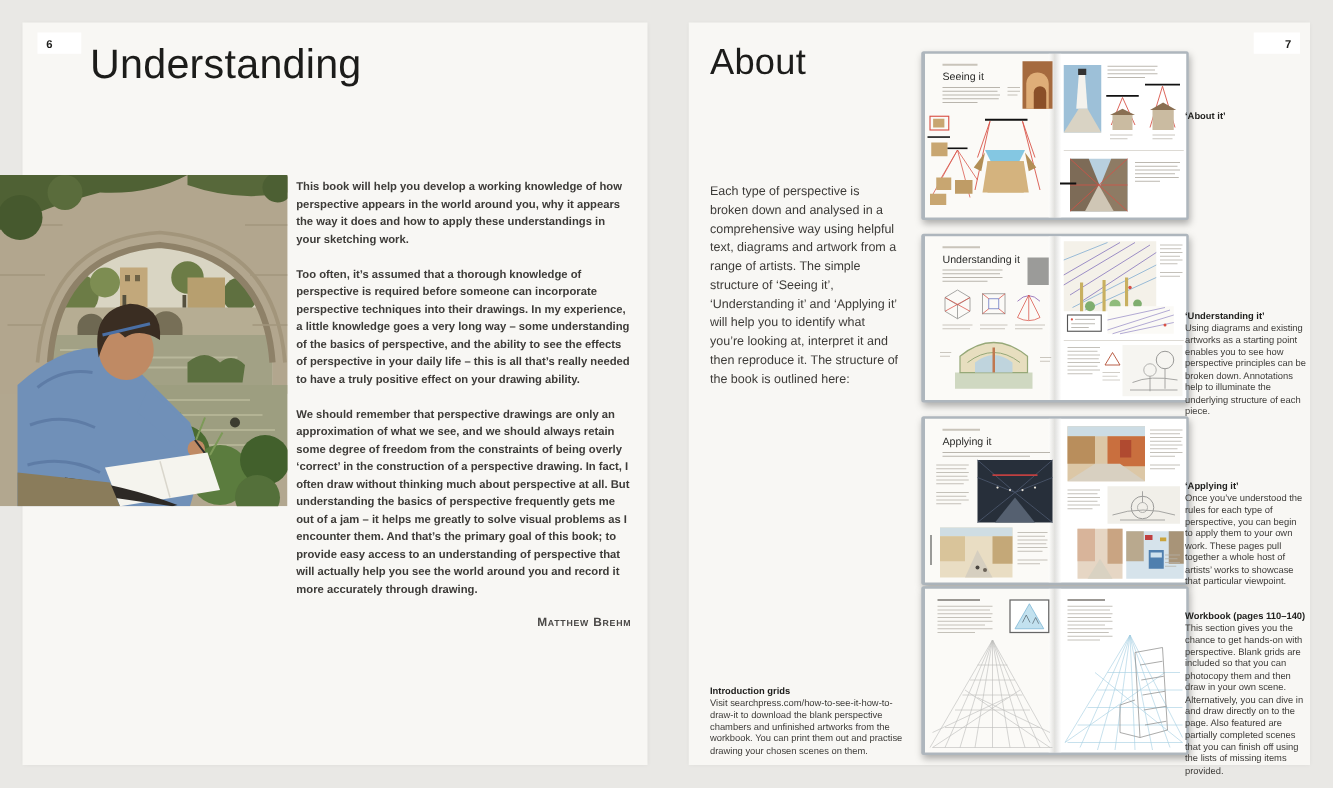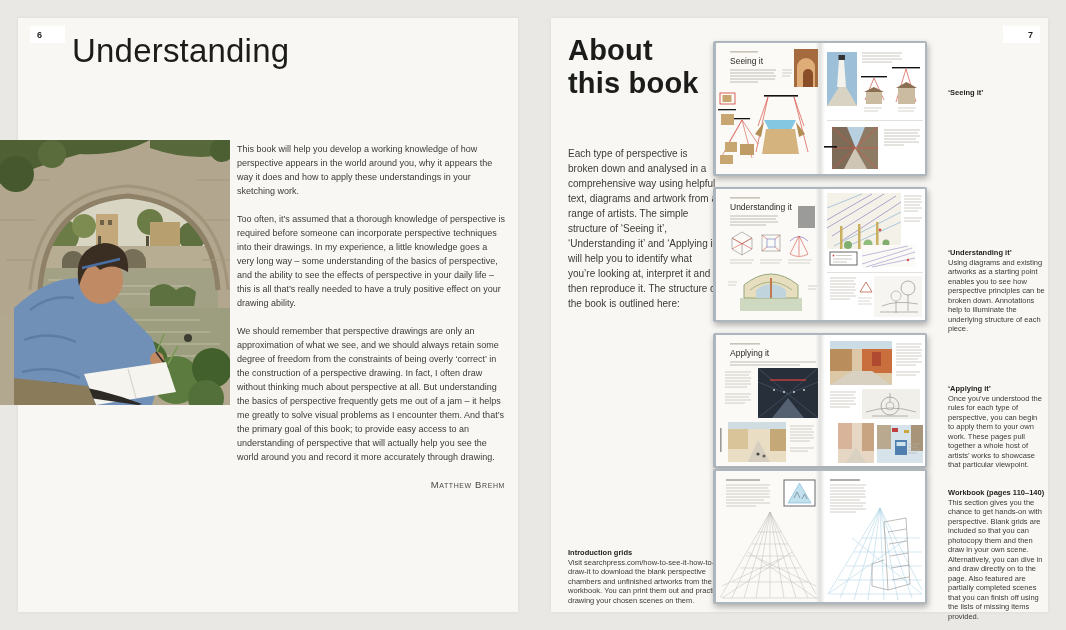--- a/index.html
+++ b/index.html
@@ -26,26 +26,26 @@
   }
   .pagenum-left  { left:12px; top:8px; width:28px; padding-left:7px; }
   .pagenum-right { left:452px; top:8px; width:30px; justify-content:flex-end; padding-right:7px; }
 
   .lp-title {
     position:absolute; left:54px; top:14px;
     font-size:33px; font-weight:400; color:#1c1c1a; letter-spacing:0.2px;
   }
   .rp-title {
     position:absolute; left:17px; top:16px;
-    font-size:29px; font-weight:700; color:#1c1c1a; line-height:33px; letter-spacing:0.2px;
+    font-size:29px; font-weight:400; color:#1c1c1a; line-height:33px; letter-spacing:0.2px;
   }
 
   .lp-body {
     position:absolute; left:219px; top:124px; width:268px;
-    font-size:9px; line-height:14px;
+    font-size:9px; line-height:14px;font-weight:bold;
   }
   .lp-body p { margin:0 0 14px 0; }
   .signature { font-variant:small-caps; font-size:9.5px; letter-spacing:0.6px; color:#4a4846;text-align:right; }
 
   .rp-intro {
     position:absolute; left:17px; top:128px; width:152px;
     font-size:10px; line-height:15px;
   }
   .rp-download {
     position:absolute; left:17px; top:530px; width:158px;
@@ -60,21 +60,21 @@
   .anno-2 { top:230px; }
   .anno-3 { top:366px; }
   .anno-4 { top:470px; }
 
   .photo {
     position:absolute; left:0; top:140px; width:230px; height:265px;
   }
   .photo svg { display:block; }
 
   .thumb {
-    position:absolute; left:161px; width:219px; height:141px;
+    position:absolute; left:185px; width:219px; height:141px;
   }
   .thumb svg { display:block; filter:drop-shadow(1px 3px 3px rgba(0,0,0,0.30)); }
   .t1 { top:22px; } .t2 { top:168px; } .t3 { top:314px; } .t4 { top:450px; }
 
   .thumb text { fill:#2a2a28; }
 </style>
 </head>
 <body>
 
 <div class="spread">
@@ -161,21 +161,20 @@
         <path d="M52 242 Q100 248 142 264 L138 265 L48 252 Z" fill="#2d2925"></path>
         <path d="M14 238 L88 246 L96 265 L14 265 Z" fill="#8a7c5b"></path>
       </g>
     </svg>
   </div>
 
   <div class="page page-right">
     <div class="pagenum pagenum-right">7</div>
     <div class="rp-title">
       <div>About</div>
-      <div>this book</div>
     </div>
 
     <div class="rp-intro">Each type of perspective is broken down and analysed in a comprehensive way using helpful text, diagrams and artwork from a range of artists. The simple structure of ‘Seeing it’, ‘Understanding it’ and ‘Applying it’ will help you to identify what you’re looking at, interpret it and then reproduce it. The structure of the book is outlined here:</div>
 
     <div class="rp-download">
       <b>Introduction grids</b>
       <span>Visit searchpress.com/how-to-see-it-how-to-draw-it to download the blank perspective chambers and unfinished artworks from the workbook. You can print them out and practise drawing your chosen scenes on them.</span>
     </div>
 
     <div class="thumb t1">
@@ -446,21 +445,21 @@
           <g stroke="#8f8f8d" stroke-width="0.6" fill="none">
             <path d="M172 54 L194 50 L198 116 L176 122 Z"></path>
             <path d="M176 64 l18 -3 M177 76 l18 -3 M178 88 l18 -3 M179 100 l18 -3 M180 112 l17 -3"></path>
             <path d="M160 96 l12 -4 M160 96 l0 22 l16 4"></path>
           </g>
         </g>
       </svg>
     </div>
 
     <div class="annotation anno-1">
-      <b>‘Seeing it’</b>
+      <b>‘About it’</b>
     </div>
     <div class="annotation anno-3">
       <b>‘Applying it’</b>
       <span>Once you’ve understood the rules for each type of perspective, you can begin to apply them to your own work. These pages pull together a whole host of artists’ works to showcase that particular viewpoint.</span>
     </div>
     <div class="annotation anno-2">
       <b>‘Understanding it’</b>
       <span>Using diagrams and existing artworks as a starting point enables you to see how perspective principles can be broken down. Annotations help to illuminate the underlying structure of each piece.</span>
     </div>
     <div class="annotation anno-4">

